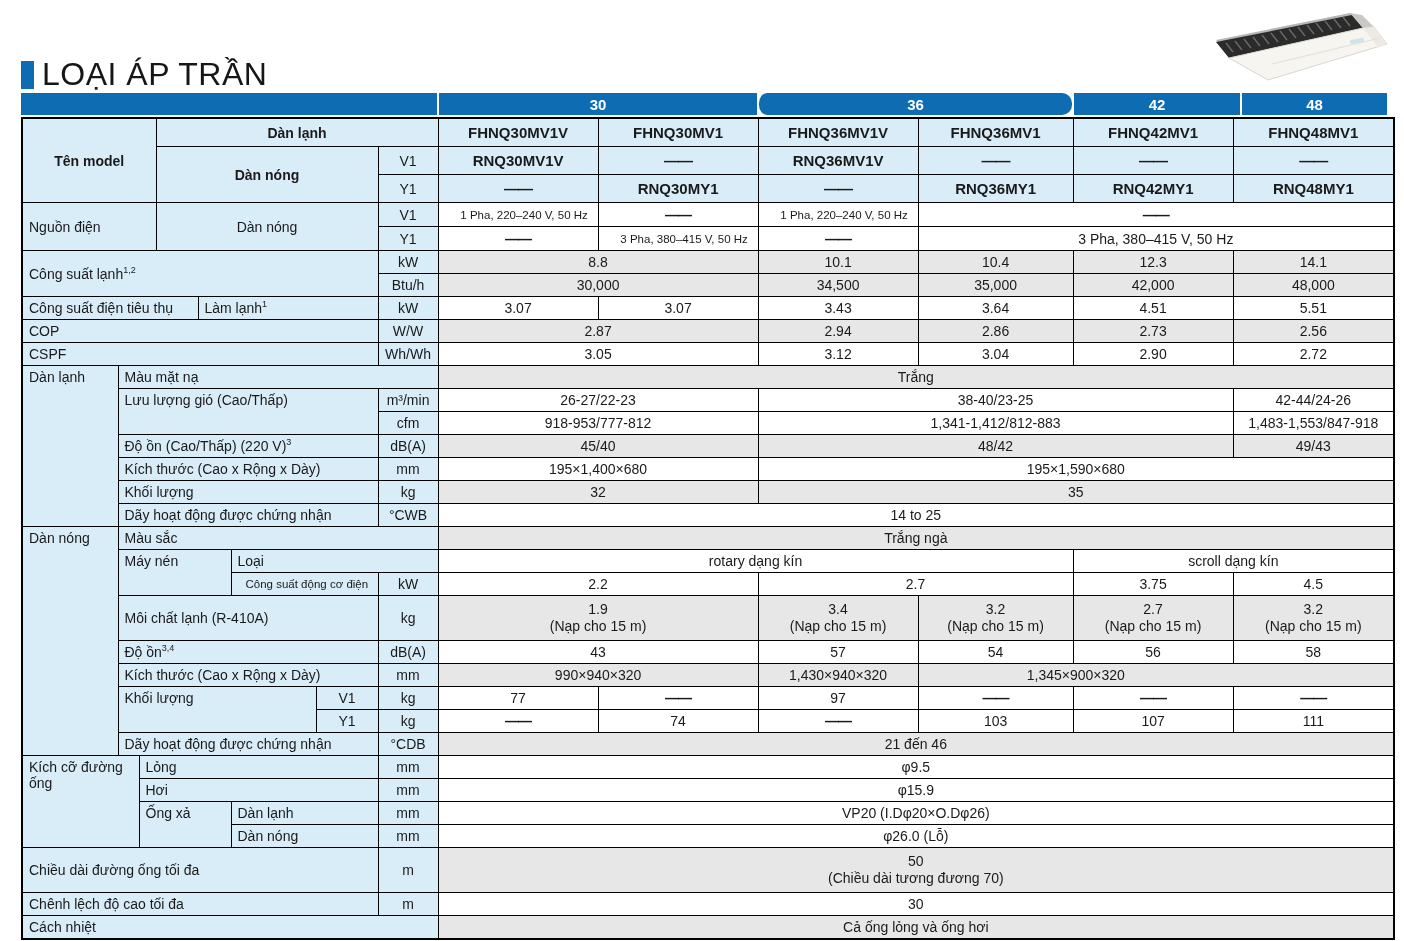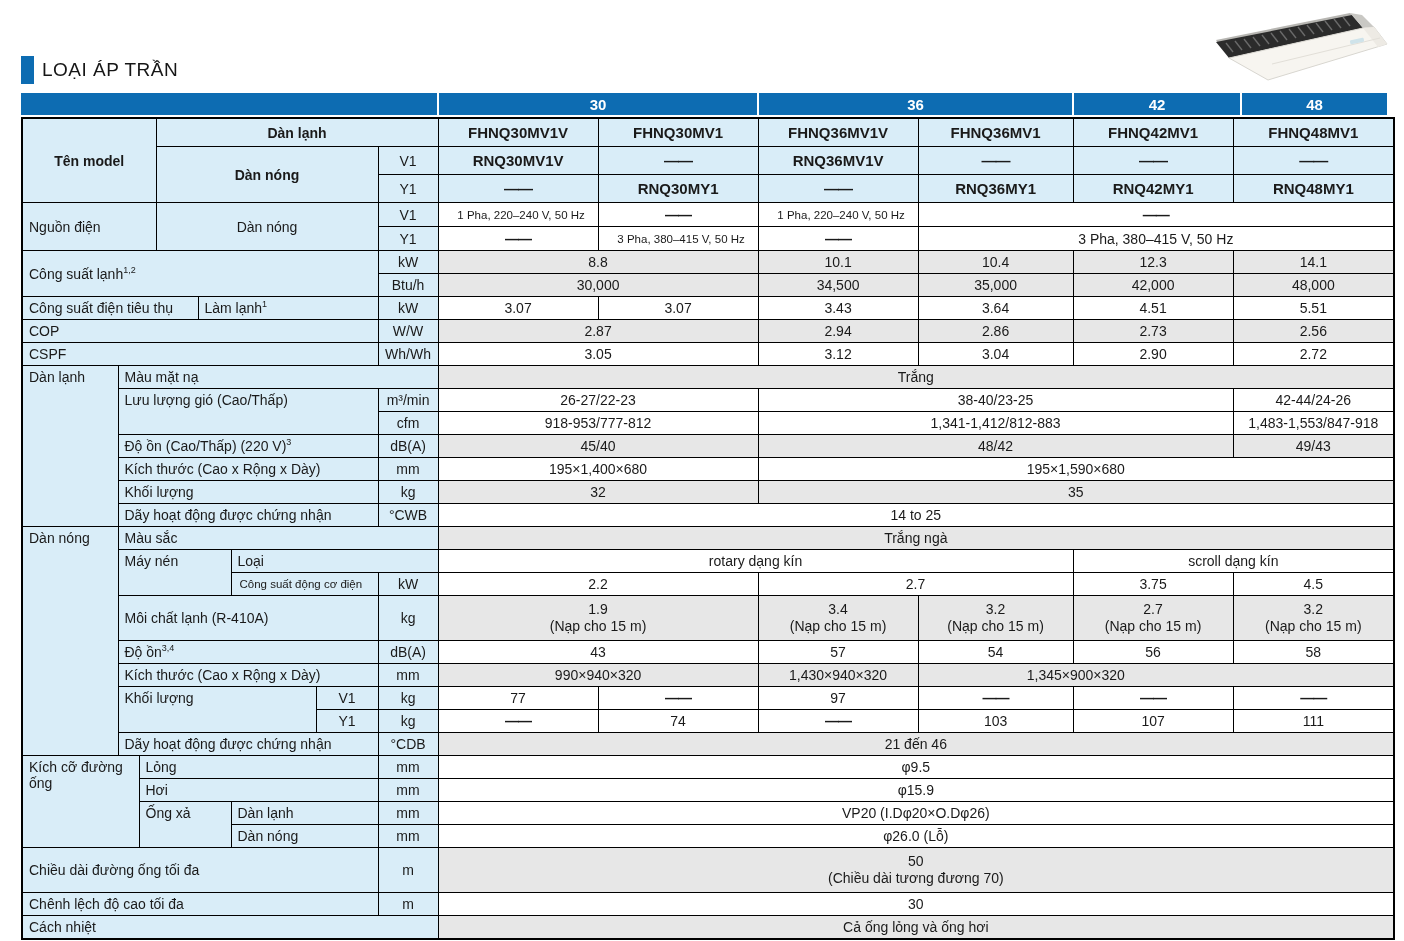--- a/index.html
+++ b/index.html
@@ -1,41 +1,41 @@
 <!DOCTYPE html>
 <html><head>
 <meta charset="utf-8">
 <style>
   html,body{margin:0;padding:0;background:#fff;}
   .sheet{position:relative;width:1404px;height:941px;background:#fff;overflow:hidden;
          font-family:"Liberation Sans","DejaVu Sans",sans-serif;color:#1a1a1a;}
   .title-row{position:absolute;left:21px;top:56px;display:flex;align-items:center;}
   .title-sq{width:13px;height:28px;background:#0d6cb2;margin-right:8px;}
-  .title-txt{font-size:19px;font-weight:500;letter-spacing:.5px;color:#161616;}
+  .title-txt{font-size:32px;font-weight:500;letter-spacing:.5px;color:#161616;}
   
   .band{position:absolute;left:21px;top:93px;width:1372px;height:22px;display:flex;background:#fff;}
   .band .bc{box-sizing:border-box;background:#0d6cb2;color:#fff;font-weight:bold;font-size:15px;
             display:flex;align-items:center;justify-content:center;height:22px;}
   .band .bc+.bc{border-left:2px solid #fff;}
-  .bw0{width:416px;} .bw1{width:320px;} .bw2{width:315px;} .bw3{width:168px;} .bw4{width:147px;}
+  .bw0{width:416px;} .bw1{width:320px;} .bw2{width:315px;border-radius:10px;} .bw3{width:168px;} .bw4{width:147px;}
   
   table.spec{position:absolute;left:21px;top:117px;width:1372px;border-collapse:collapse;
              table-layout:fixed;border:2px solid #000;}
   td{border:1px solid #000;font-size:14px;text-align:center;vertical-align:middle;
      padding:0 2px;height:22px;overflow:hidden;}
   tr.mdl td{height:27px;}
   tr.pwr td{height:23px;}
   tr.dbl td{height:44px;}
   .lab{background:#d9edf8;text-align:left;padding-left:6px;}
   .labc{background:#d9edf8;text-align:center;}
   .bold{font-weight:bold;}
   .b{background:#d9edf8;font-weight:bold;font-size:15px;}
   .g{background:#e7e7e7;}
   .w{background:#fff;}
-  .sm{font-size:11.5px;padding-left:8px;padding-right:2px;}
+  .sm{font-size:11.5px;padding-left:14px;padding-right:2px;}
   .vt{vertical-align:top;padding-top:3px;}
   .pre{white-space:pre-line;line-height:1.25;}
   .dash{font-weight:bold;letter-spacing:-1px;}
   .nr{border-right:none;}
   .nl{border-left:none;}
   sup{font-size:9px;line-height:0;}
   .prod{position:absolute;right:16px;top:6px;}
 </style>
 </head>
 <body>

